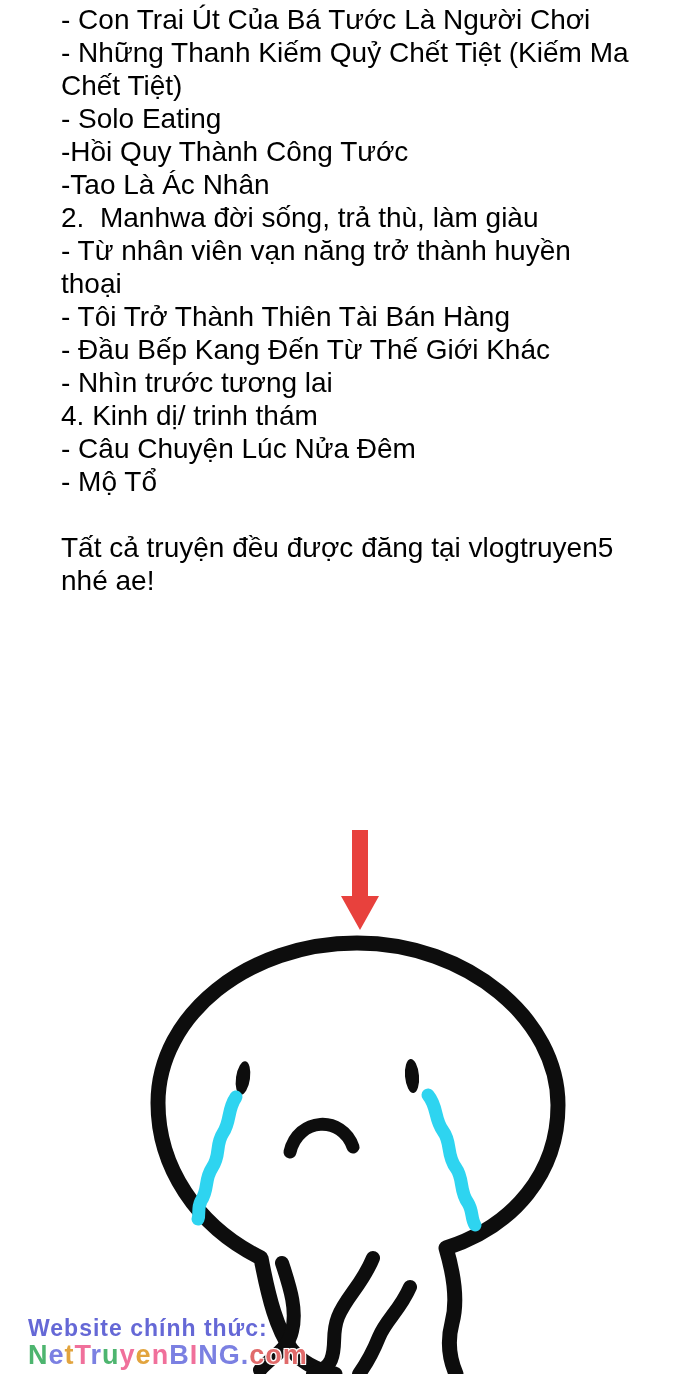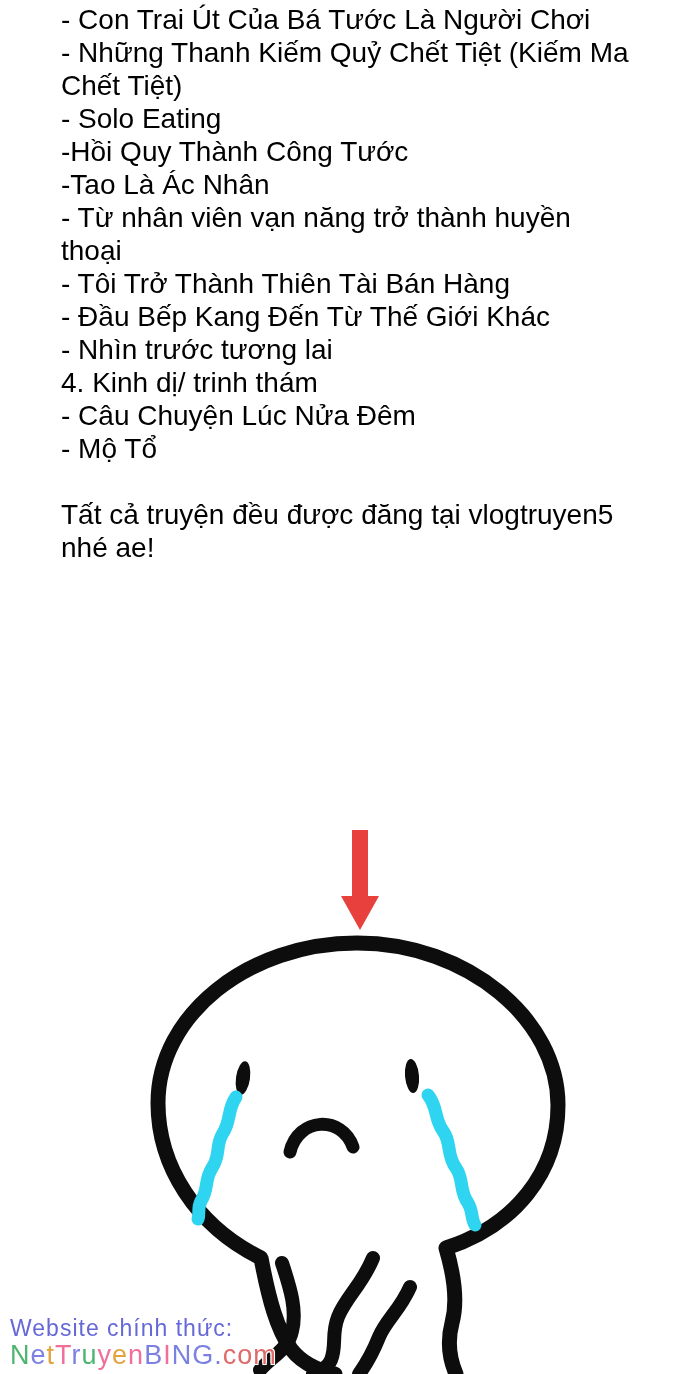--- a/index.html
+++ b/index.html
@@ -49,23 +49,23 @@
     top: 830px;
   }
   .figure-svg {
     position: absolute;
     left: 0;
     top: 923px;
   }
   
   .watermark {
     position: absolute;
-    left: 10px;
+    left: 28px;
     top: 1316px;
-    font-weight: normal;
+    font-weight: bold;
     line-height: 1.1;
     text-shadow: -1px -1px 0 #fff, 1px -1px 0 #fff, -1px 1px 0 #fff, 1px 1px 0 #fff, 0 0 2px #fff;
   }
   .watermark .wm-line1 {
     font-size: 23px;
     letter-spacing: 1px;
   }
   .watermark .wm-line2 {
     font-size: 27px;
     letter-spacing: 1px;
@@ -76,20 +76,21 @@
 
 <div id="page">
 
   <div class="text-column">
     <div>
         <div class="line">- Con Trai Út Của Bá Tước Là Người Chơi</div>
         <div class="line">- Những Thanh Kiếm Quỷ Chết Tiệt (Kiếm Ma Chết Tiệt)</div>
         <div class="line">- Solo Eating</div>
         <div class="line">-Hồi Quy Thành Công Tước</div>
         <div class="line">-Tao Là Ác Nhân</div>
+        <div class="line">2.  Manhwa đời sống, trả thù, làm giàu</div>
         <div class="line">- Từ nhân viên vạn năng trở thành huyền thoại</div>
         <div class="line">- Tôi Trở Thành Thiên Tài Bán Hàng</div>
         <div class="line">- Đầu Bếp Kang Đến Từ Thế Giới Khác</div>
         <div class="line">- Nhìn trước tương lai</div>
         <div class="line">4. Kinh dị/ trinh thám</div>
         <div class="line">- Câu Chuyện Lúc Nửa Đêm</div>
         <div class="line">- Mộ Tổ</div>
       </div>
     <div class="footer-note">Tất cả truyện đều được đăng tại vlogtruyen5 nhé ae!</div>
   </div>

